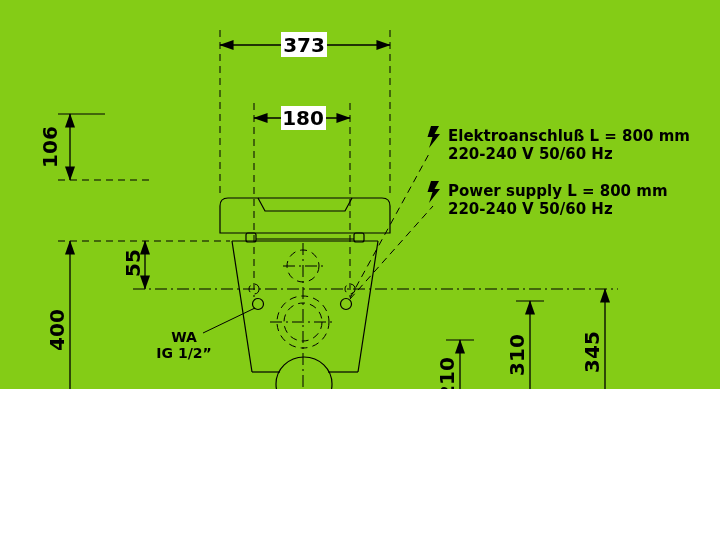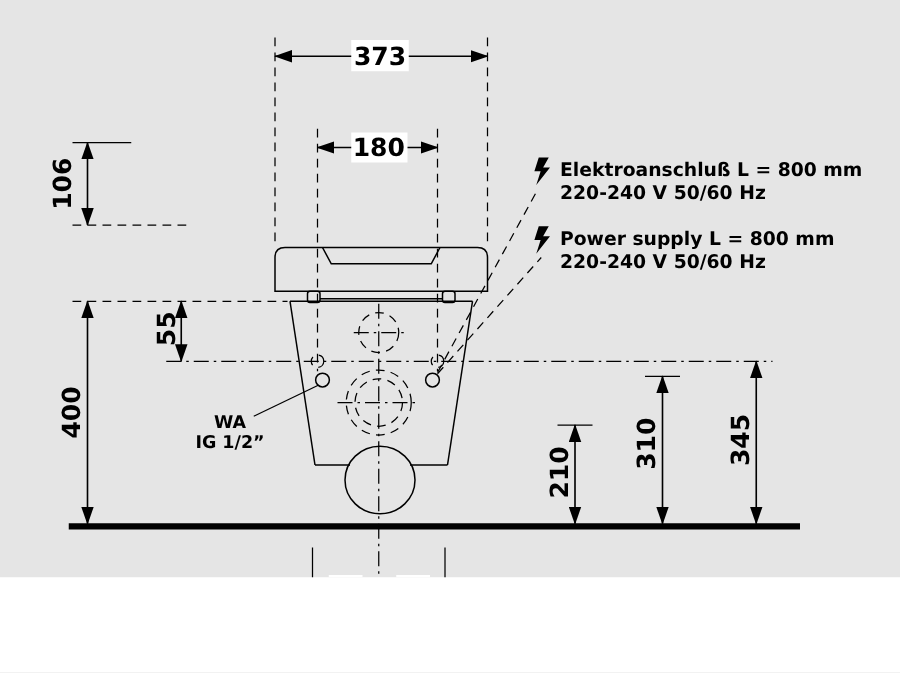--- a/index.html
+++ b/index.html
@@ -1,16 +1,16 @@
 <!DOCTYPE html>
 <html><head>
 <meta charset="utf-8">
 <style>
   html,body{margin:0;padding:0;background:#ffffff;}
-  .stage{width:720px;height:462px;position:relative;background:#e5e5e5;overflow:hidden;}
+  .stage{width:720px;height:389px;position:relative;background:#84cc16;overflow:hidden;}
   svg text{font-family:"DejaVu Sans","Liberation Sans",sans-serif;font-weight:bold;fill:#000;}
   .t20{font-size:20px}
   .t19{font-size:19px}
   .t15{font-size:15px}
   .t14{font-size:14px}
   .s{stroke:#000;fill:none;stroke-width:1.2px}
   .s1{stroke:#000;fill:none;stroke-width:1px}
   .dash{stroke-dasharray:7 5}
   .dd{stroke-dasharray:12 4 2 4}
   .dim{stroke:#000;fill:none;stroke-width:1.3px}

